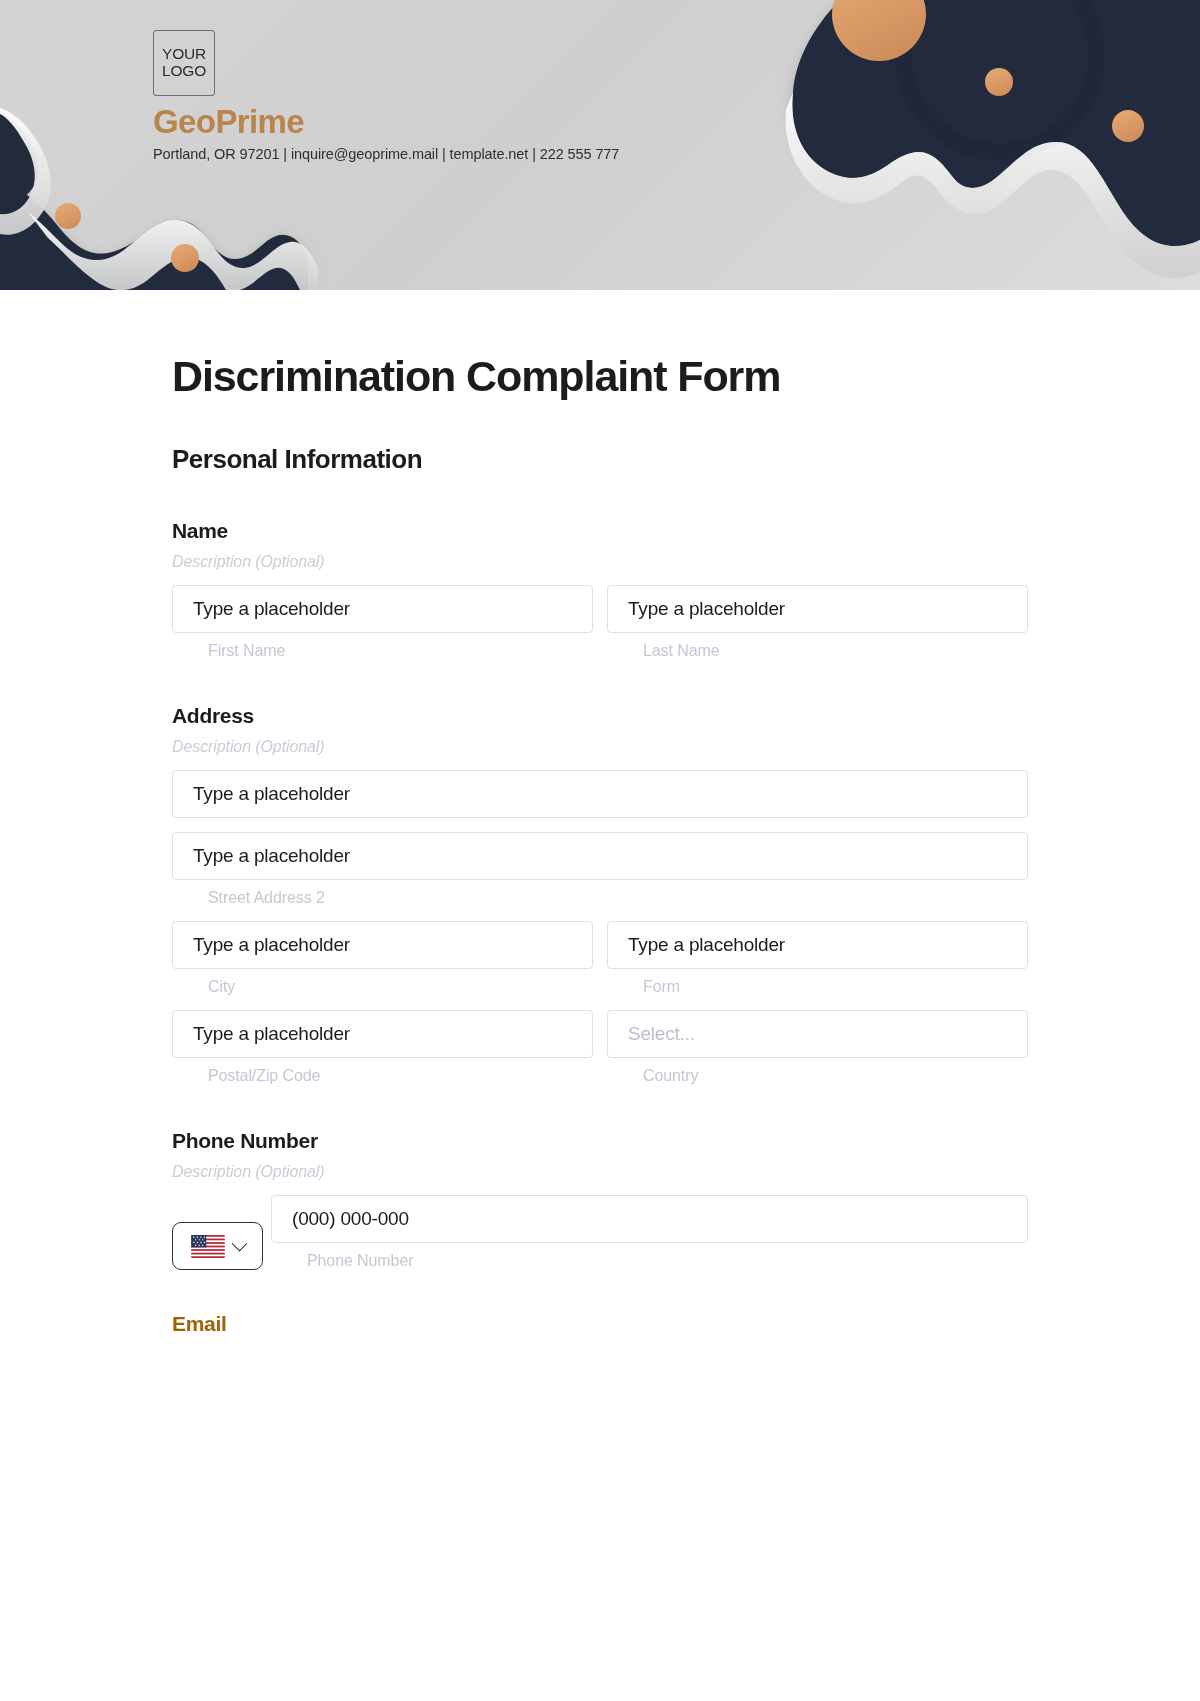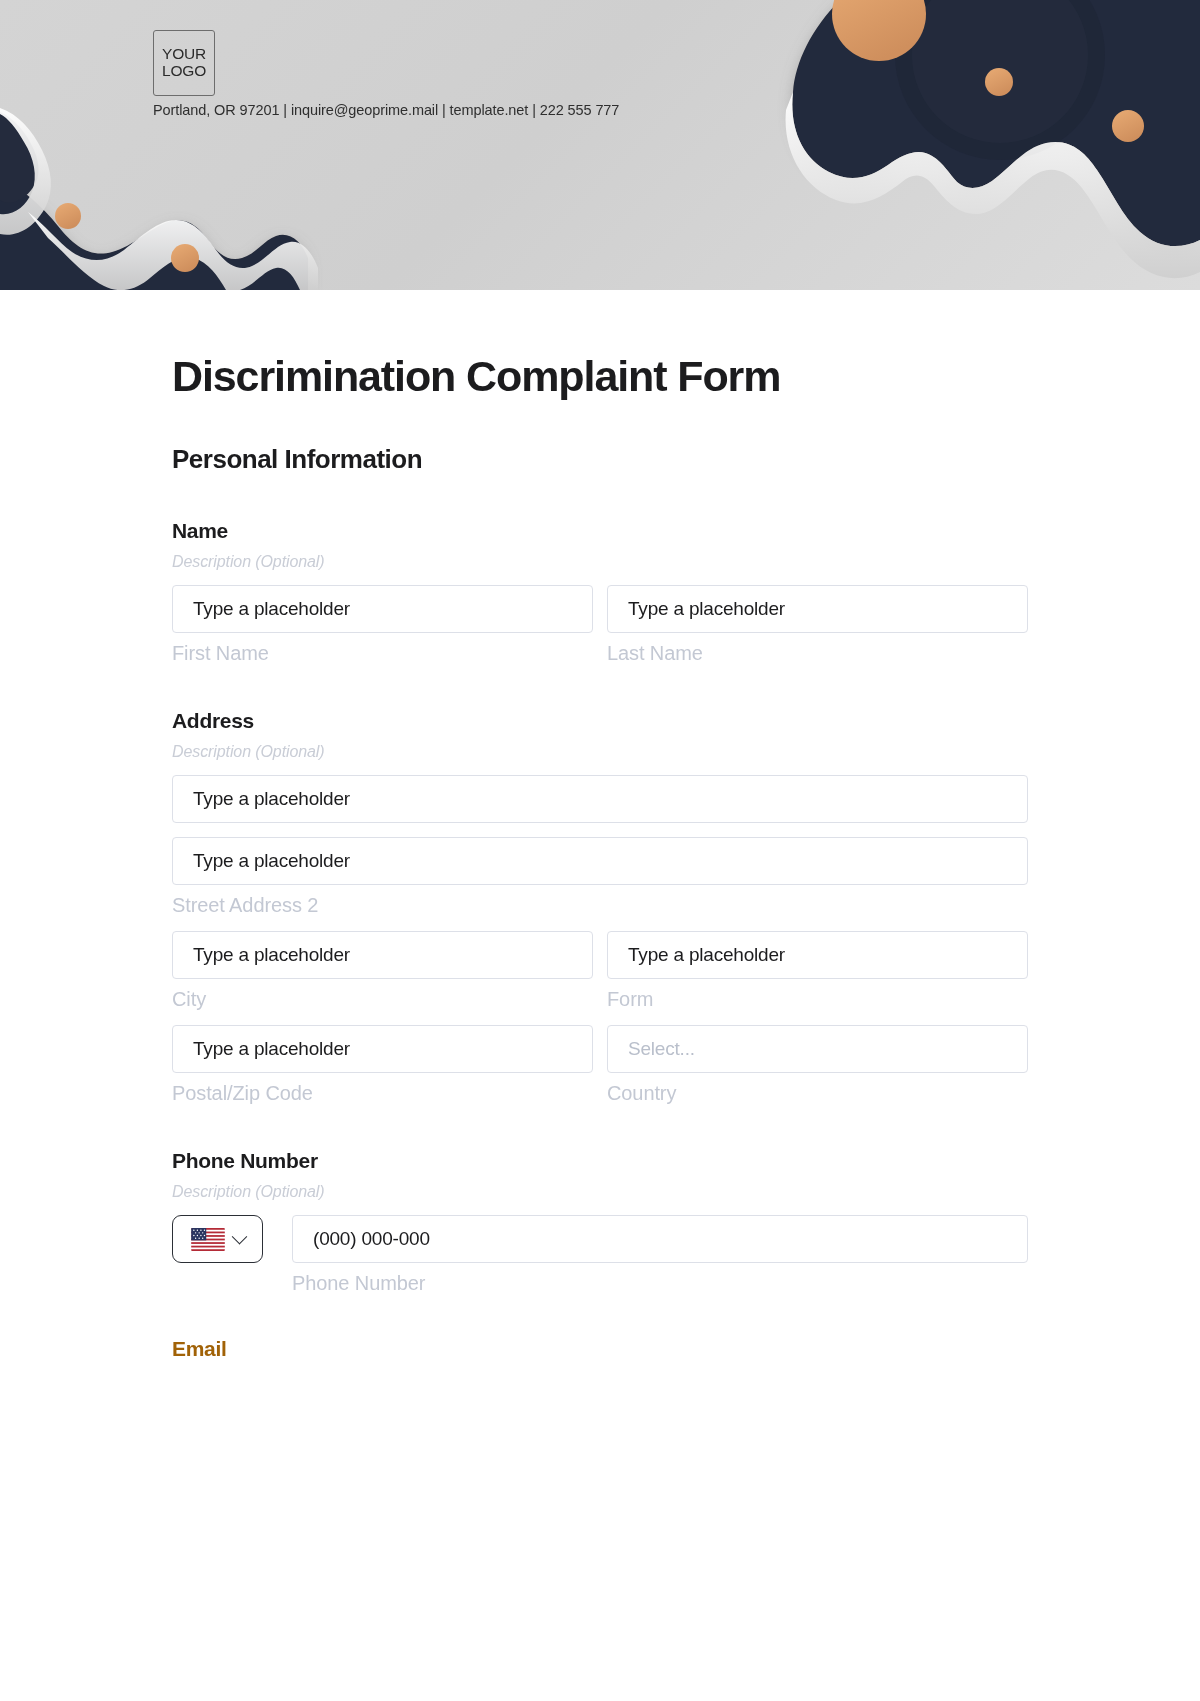--- a/index.html
+++ b/index.html
@@ -142,30 +142,31 @@
     color: #1c1c1e;
     padding: 0 20px;
     letter-spacing: -0.2px;
     outline: none;
   }
   .inp::placeholder { color: #1c1c1e; opacity: 1; }
   .inp.muted::placeholder { color: #b9bfcb; }
 
   .sublabel {
     margin-top: 9px;
-    font-size: 20px;
+    font-size: 16px;
     color: #c3c8d3;
     letter-spacing: -0.1px;
+    margin-left: 36px;
   }
 
   
   .phone-row {
     display: flex;
-    align-items: flex-start;
-    gap: 29px;
+    align-items: flex-end;
+    gap: 8px;
     margin-top: 14px;
   }
   .flag-select {
     width: 91px;
     height: 48px;
     border: 1.4px solid #2b2f36;
     border-radius: 9px;
     background: #fff;
     display: flex;
     align-items: center;
@@ -255,20 +256,21 @@
     <circle cx="1128" cy="126" r="16" fill="url(#orb)"></circle>
     <circle cx="68" cy="216" r="13" fill="url(#orb)"></circle>
     <circle cx="185" cy="258" r="14" fill="url(#orb)"></circle>
   </svg>
 
   <div class="brand-block">
     <div class="logo-box">
       <span>YOUR</span>
       <span>LOGO</span>
     </div>
+    <div class="brand-name">GeoPrime</div>
     <div class="brand-contact">Portland, OR 97201 | inquire@geoprime.mail | template.net | 222 555 777</div>
   </div>
 </div>
 
 <div class="sheet">
   <div class="wrap">
 
     <h1 class="form-title">Discrimination Complaint Form</h1>
 
     <h2 class="section-title">Personal Information</h2>

